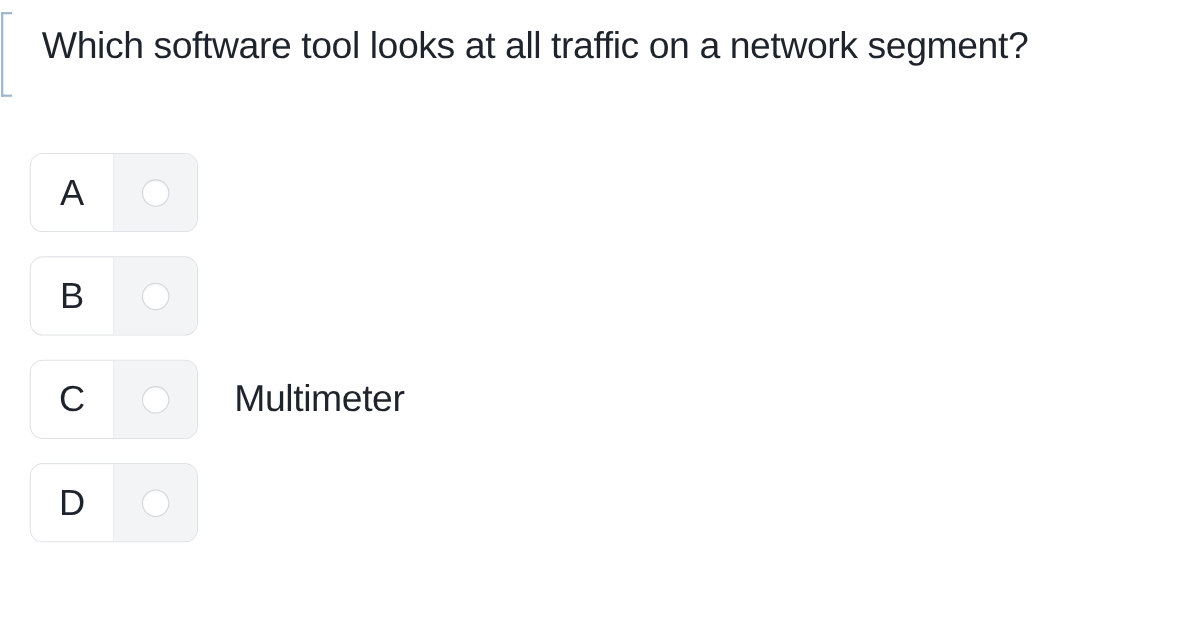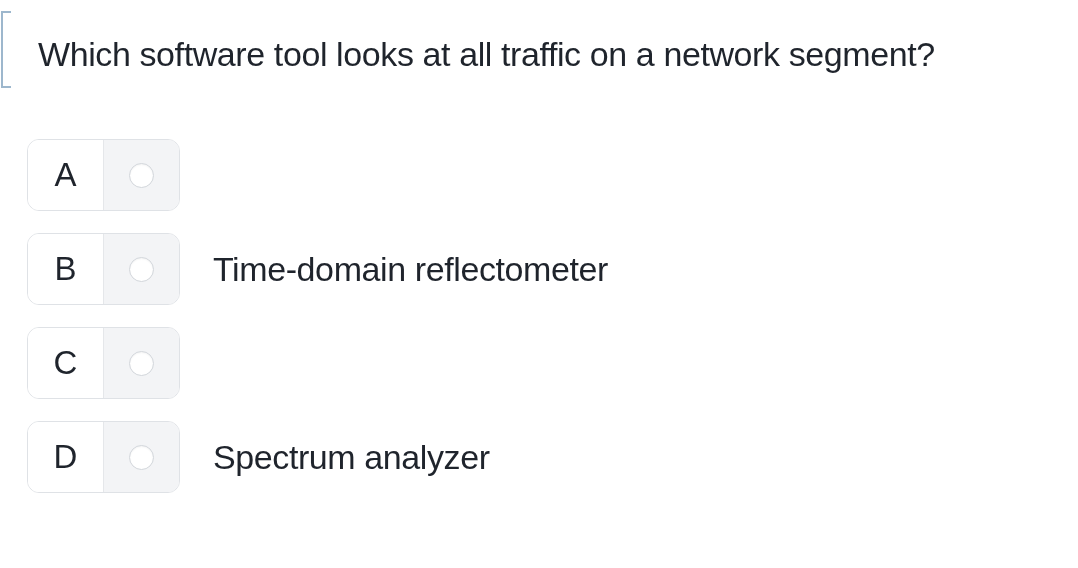--- a/index.html
+++ b/index.html
@@ -30,21 +30,21 @@
     left: 1px;
     top: 11px;
     width: 10px;
     height: 77px;
     border: 2px solid var(--bracket);
     border-right: none;
   }
   .question-text {
     position: absolute;
     left: 38px;
-    top: 34px;
+    top: 22px;
     font-size: 34px;
     line-height: 40px;
     letter-spacing: -0.4px;
     color: var(--text);
     white-space: nowrap;
   }
   .options {
     position: absolute;
     left: 27px;
     top: 139px;
@@ -117,35 +117,34 @@
     </div>
   </div>
 
   <div class="option-row">
     <div class="option-pill">
       <div class="letter-cell">B</div>
       <div class="radio-cell">
         <div class="radio-circle"></div>
       </div>
     </div>
-    <div class="option-label">Time-domain reflectometer</div>
   </div>
 
   <div class="option-row">
     <div class="option-pill">
       <div class="letter-cell">C</div>
       <div class="radio-cell">
         <div class="radio-circle"></div>
       </div>
     </div>
+    <div class="option-label">Multimeter</div>
   </div>
 
   <div class="option-row">
     <div class="option-pill">
       <div class="letter-cell">D</div>
       <div class="radio-cell">
         <div class="radio-circle"></div>
       </div>
     </div>
-    <div class="option-label">Spectrum analyzer</div>
   </div>
 
 </div>
 
 </body></html>

